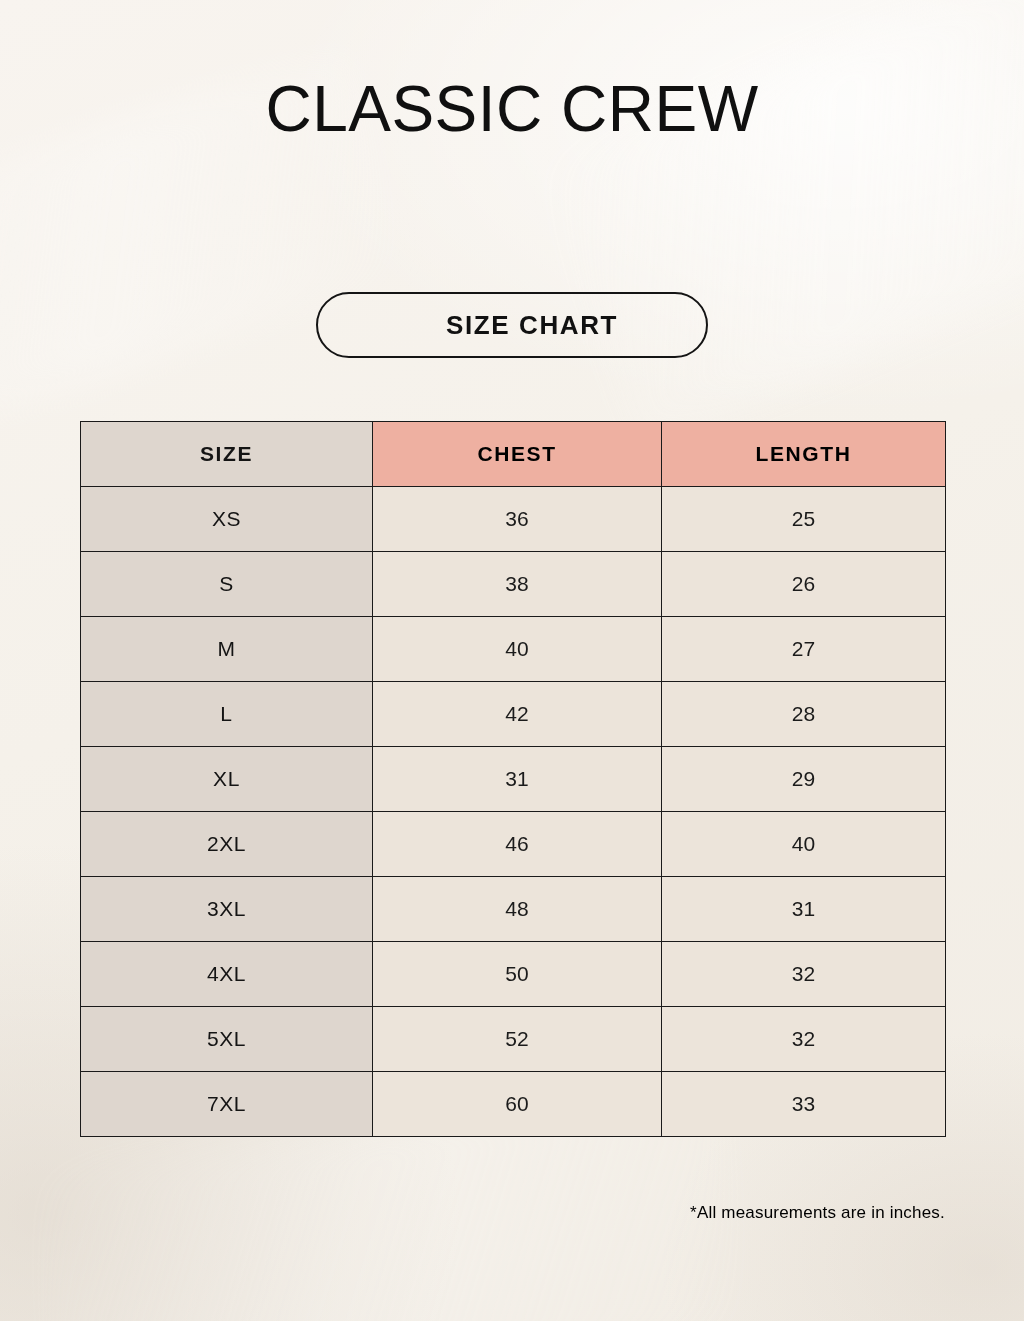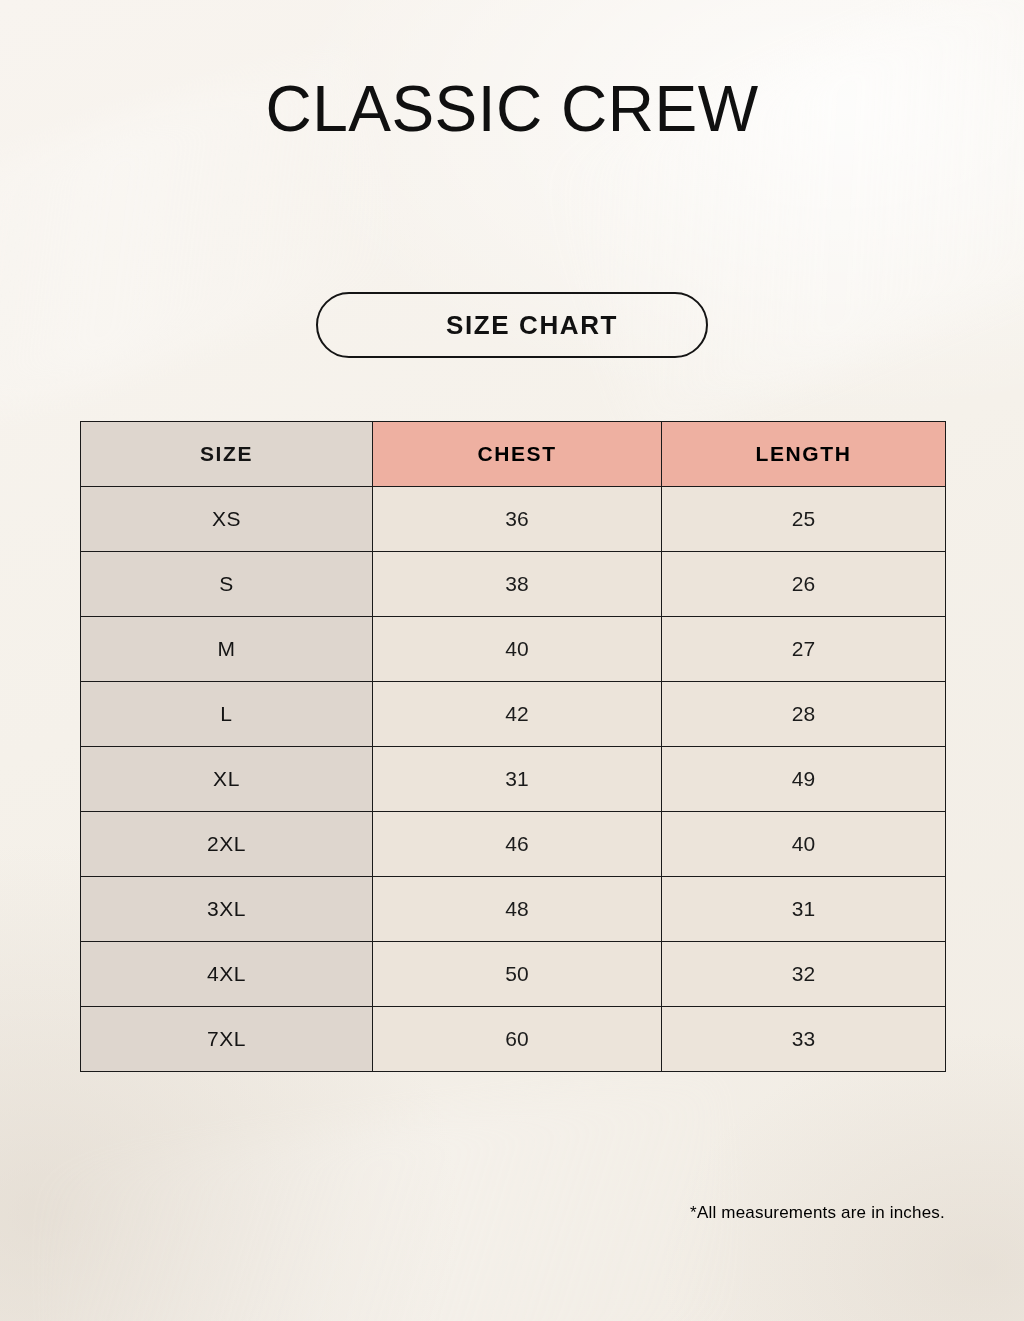--- a/index.html
+++ b/index.html
@@ -195,38 +195,43 @@
           <td class="cell-val">27</td>
         </tr>
         <tr>
           <td class="cell-size">L</td>
           <td class="cell-val">42</td>
           <td class="cell-val">28</td>
         </tr>
         <tr>
           <td class="cell-size">XL</td>
           <td class="cell-val">31</td>
-          <td class="cell-val">49</td>
+          <td class="cell-val">29</td>
         </tr>
         <tr>
           <td class="cell-size">2XL</td>
           <td class="cell-val">46</td>
           <td class="cell-val">40</td>
         </tr>
         <tr>
           <td class="cell-size">3XL</td>
           <td class="cell-val">48</td>
           <td class="cell-val">31</td>
         </tr>
         <tr>
           <td class="cell-size">4XL</td>
           <td class="cell-val">50</td>
           <td class="cell-val">32</td>
         </tr>
         <tr>
+          <td class="cell-size">5XL</td>
+          <td class="cell-val">52</td>
+          <td class="cell-val">32</td>
+        </tr>
+        <tr>
           <td class="cell-size">7XL</td>
           <td class="cell-val">60</td>
           <td class="cell-val">33</td>
         </tr>
       </tbody>
     </table>
   </div>
 
   <div class="footnote">*All measurements are in inches.</div>
 </div>

